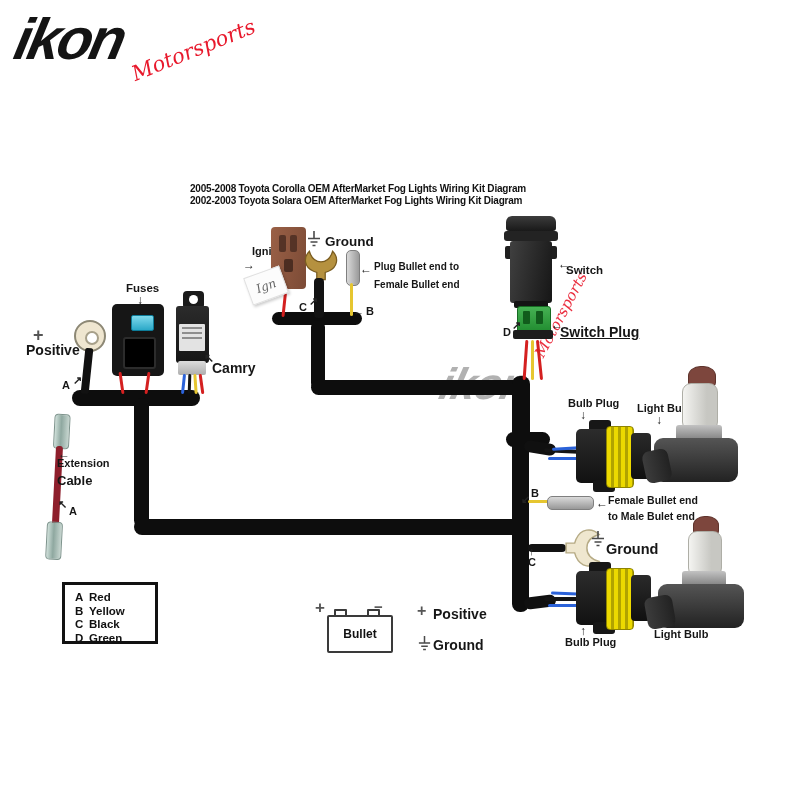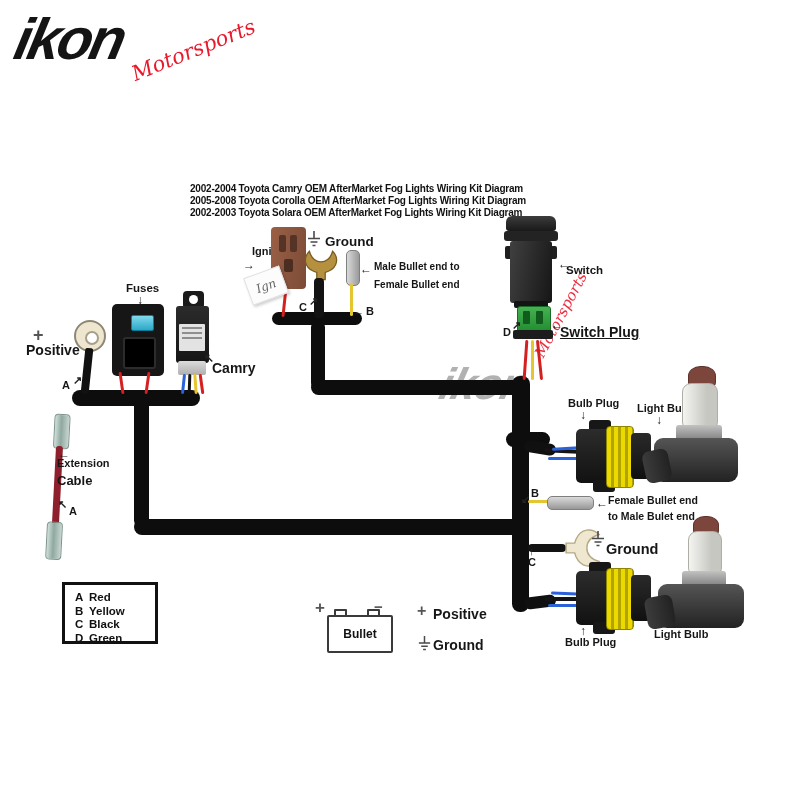--- a/index.html
+++ b/index.html
@@ -84,21 +84,20 @@
 </style>
 </head>
 <body>
 
 <div id="canvas">
 
   <div class="abs brand" style="left:16px;top:10px;font-size:58px;">ikon</div>
   <div class="abs script" style="left:128px;top:40px;font-size:21px;transform:rotate(-22deg);">Motorsports</div>
 
   <div class="abs" style="left:190px;top:183px;font-size:10px;font-weight:bold;line-height:12px;letter-spacing:-0.2px;">
-    <div>2002-2004 Toyota Camry OEM AfterMarket Fog Lights Wiring Kit Diagram</div>
     <div>2005-2008 Toyota Corolla OEM AfterMarket Fog Lights Wiring Kit Diagram</div>
     <div>2002-2003 Toyota Solara OEM AfterMarket Fog Lights Wiring Kit Diagram</div>
   </div>
 
   <div class="watermark-brand">ikon</div>
 
   <div class="wire" style="left:72px;top:390px;width:128px;height:16px;"></div>
   <div class="wire" style="left:134px;top:398px;width:15px;height:130px;"></div>
   <div class="wire" style="left:134px;top:519px;width:390px;height:16px;"></div>
   <div class="wire" style="left:272px;top:312px;width:90px;height:13px;"></div>
@@ -163,21 +162,21 @@
   <svg class="fork" style="left:302px;top:250px;" width="38" height="32" viewBox="0 0 36 30">
     <path d="M7 1 C1 7 2 16 11 20 L14 21 L14 28 L22 28 L22 21 L25 20 C34 16 35 7 29 1 C27 8 23 11 18 11 C13 11 9 8 7 1 Z" fill="#b5913f" stroke="#7a5c20" stroke-width="1.2"></path>
   </svg>
   <div class="thin" style="left:314px;top:278px;width:10px;height:40px;background:#131313;border-radius:4px;"></div>
   <div class="lbl" style="left:299px;top:301px;font-size:11px;">C</div>
   <div class="arrow" style="left:309px;top:295px;font-size:11px;">↗</div>
 
   <div class="bullet-v"></div>
   <div class="thin" style="left:350px;top:283px;width:3px;height:33px;background:#e6c630;"></div>
   <div class="arrow" style="left:360px;top:262px;font-size:12px;">←</div>
-  <div class="lbl" style="left:374px;top:261px;font-size:10px;">Male Bullet end to</div>
+  <div class="lbl" style="left:374px;top:261px;font-size:10px;">Plug Bullet end to</div>
   <div class="lbl" style="left:374px;top:279px;font-size:10px;">Female Bullet end</div>
   <div class="lbl" style="left:366px;top:305px;font-size:11px;">B</div>
   <div class="arrow" style="left:353px;top:305px;font-size:11px;">←</div>
 
   <div class="switchcap"></div>
   <div class="switchridge"></div>
   <div class="hook" style="left:505px;"></div>
   <div class="hook" style="left:550px;"></div>
   <div class="switchbody"></div>
   <div class="switchlip"></div>

